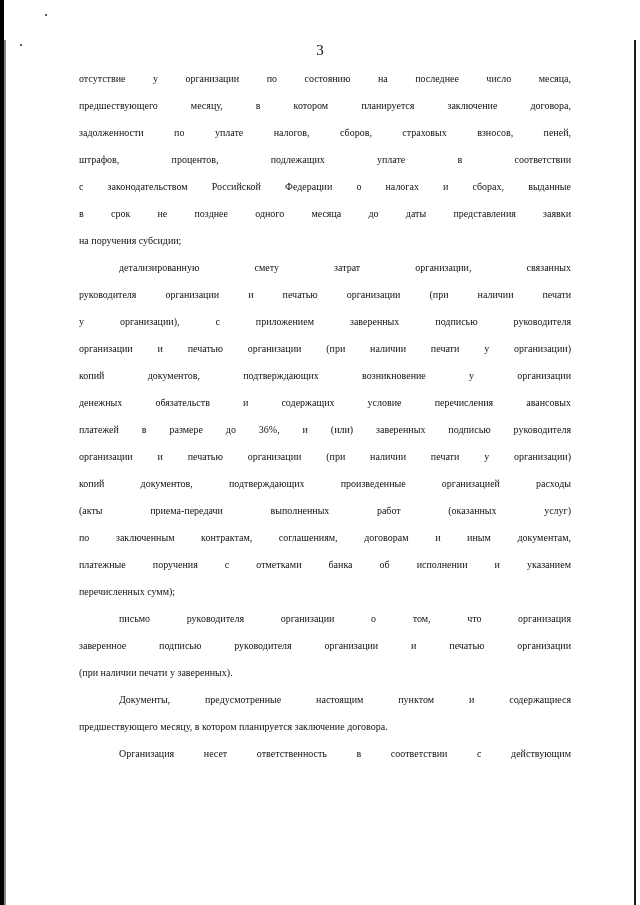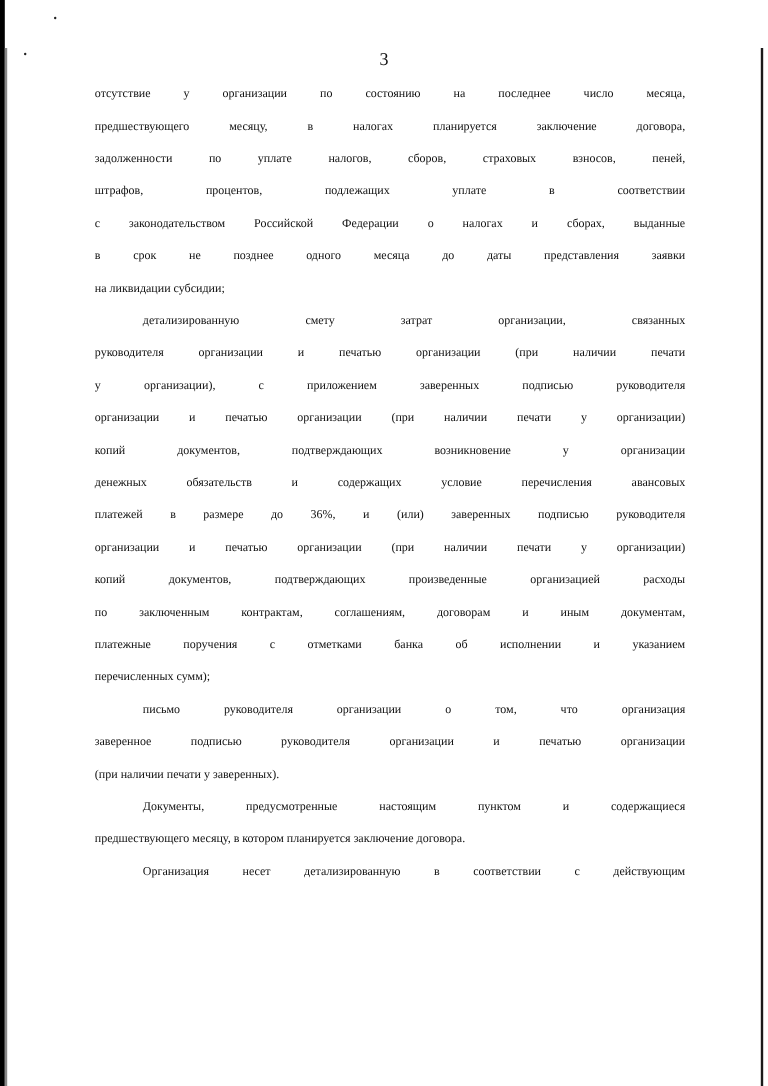--- a/index.html
+++ b/index.html
@@ -39,41 +39,42 @@
 <div class="edge-left-gray"></div>
 <div class="edge-right"></div>
 <div class="speck" style="left:45px;top:14px;"></div>
 <div class="speck" style="left:20px;top:44px;"></div>
 
 <div class="page-number">3</div>
 
 <div class="body-text">
 
   <span class="line">отсутствие у организации по состоянию на последнее число месяца,</span>
-  <span class="line">предшествующего месяцу, в налогах планируется заключение договора,</span>
+  <span class="line">предшествующего месяцу, в котором планируется заключение договора,</span>
   <span class="line">задолженности по уплате налогов, сборов, страховых взносов, пеней,</span>
   <span class="line">штрафов, процентов, подлежащих уплате в соответствии</span>
   <span class="line">с законодательством Российской Федерации о налогах и сборах, выданные</span>
   <span class="line">в срок не позднее одного месяца до даты представления заявки</span>
-  <span class="line last">на ликвидации субсидии;</span>
+  <span class="line last">на поручения субсидии;</span>
 
   <span class="line indent">детализированную смету затрат организации, связанных</span>
   <span class="line">руководителя организации и печатью организации (при наличии печати</span>
   <span class="line">у организации), с приложением заверенных подписью руководителя</span>
   <span class="line">организации и печатью организации (при наличии печати у организации)</span>
   <span class="line">копий документов, подтверждающих возникновение у организации</span>
   <span class="line">денежных обязательств и содержащих условие перечисления авансовых</span>
   <span class="line">платежей в размере до 36%, и (или) заверенных подписью руководителя</span>
   <span class="line">организации и печатью организации (при наличии печати у организации)</span>
   <span class="line">копий документов, подтверждающих произведенные организацией расходы</span>
+  <span class="line">(акты приема-передачи выполненных работ (оказанных услуг)</span>
   <span class="line">по заключенным контрактам, соглашениям, договорам и иным документам,</span>
   <span class="line">платежные поручения с отметками банка об исполнении и указанием</span>
   <span class="line last">перечисленных сумм);</span>
 
   <span class="line indent">письмо руководителя организации о том, что организация</span>
   <span class="line">заверенное подписью руководителя организации и печатью организации</span>
   <span class="line last">(при наличии печати у заверенных).</span>
 
   <span class="line indent">Документы, предусмотренные настоящим пунктом и содержащиеся</span>
   <span class="line last">предшествующего месяцу, в котором планируется заключение договора.</span>
 
-  <span class="line indent">Организация несет детализированную в соответствии с действующим</span>
+  <span class="line indent">Организация несет ответственность в соответствии с действующим</span>
 </div>
 
 </body></html>

